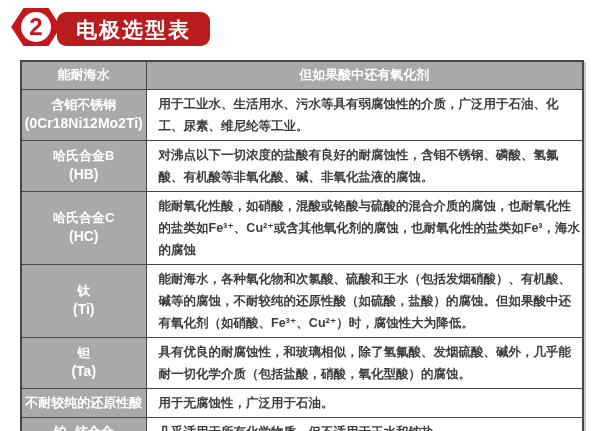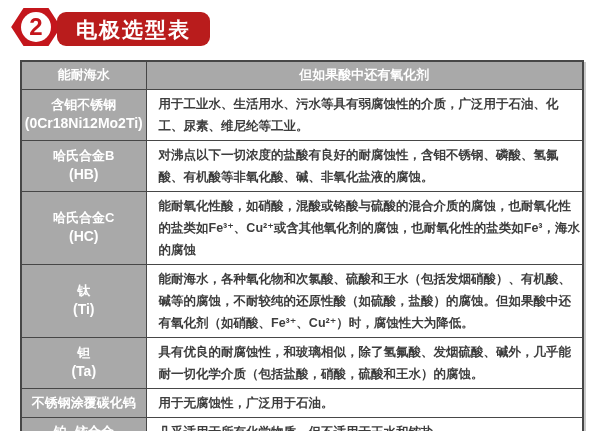--- a/index.html
+++ b/index.html
@@ -131,26 +131,26 @@
         <span class="code">(Ti)</span>
       </td>
       <td class="desc">能耐海水，各种氧化物和次氯酸、硫酸和王水（包括发烟硝酸）、有机酸、碱等的腐蚀，不耐较纯的还原性酸（如硫酸，盐酸）的腐蚀。但如果酸中还有氧化剂（如硝酸、Fe³⁺、Cu²⁺）时，腐蚀性大为降低。</td>
     </tr>
 
     <tr class="h47">
       <td class="mat">
         <span>钽</span>
         <span class="code">(Ta)</span>
       </td>
-      <td class="desc">具有优良的耐腐蚀性，和玻璃相似，除了氢氟酸、发烟硫酸、碱外，几乎能耐一切化学介质（包括盐酸，硝酸，硫酸和王水）的腐蚀。</td>
+      <td class="desc">具有优良的耐腐蚀性，和玻璃相似，除了氢氟酸、发烟硫酸、碱外，几乎能耐一切化学介质（包括盐酸，硝酸，氧化型酸）的腐蚀。</td>
     </tr>
 
     <tr class="h26">
       <td class="mat">
-        <span>不锈钢涂覆碳化钨</span>
+        <span>不耐较纯的还原性酸</span>
       </td>
       <td class="desc">用于无腐蚀性，广泛用于石油。</td>
     </tr>
 
     <tr class="h27">
       <td class="mat">
         <span>铂--铱合金</span>
       </td>
       <td class="desc">几乎适用于所有化学物质，但不适用于王水和铵盐。</td>
     </tr>

